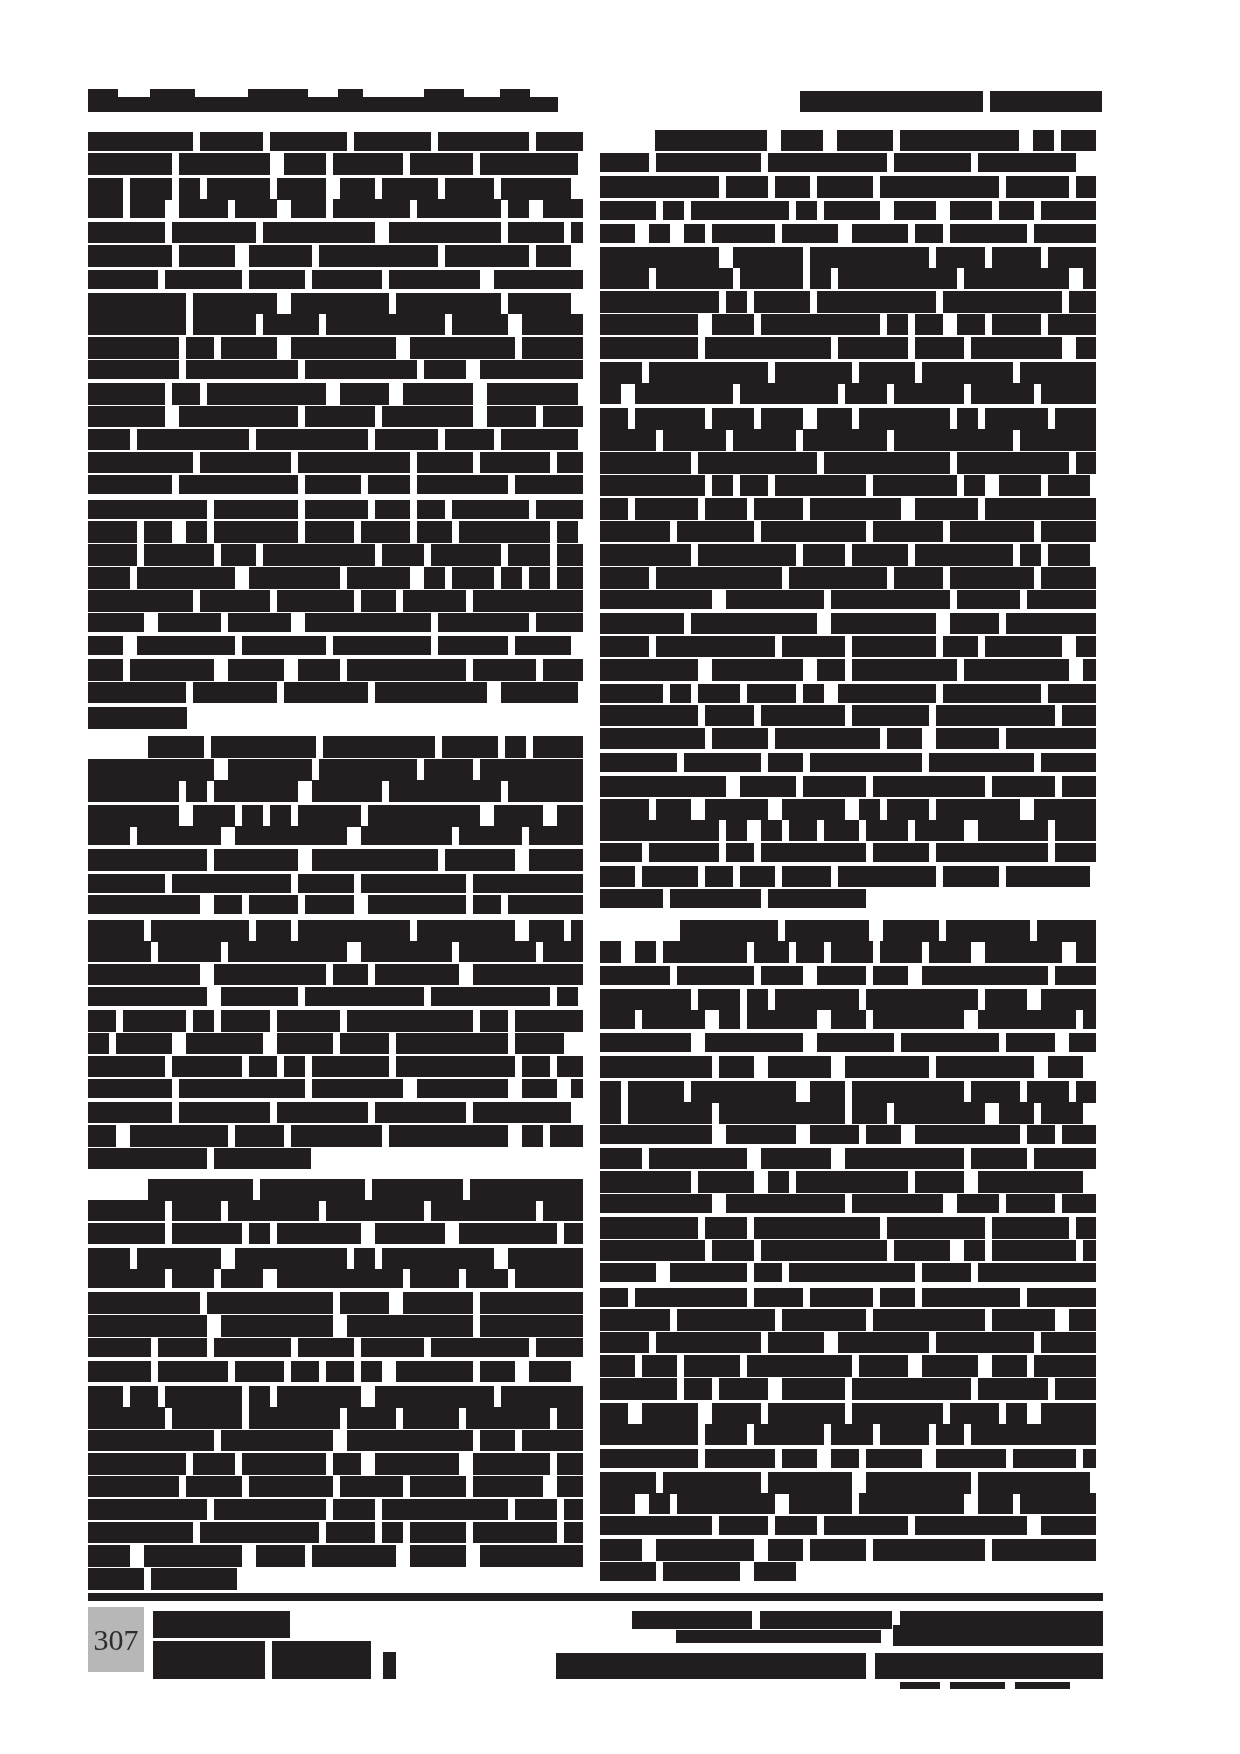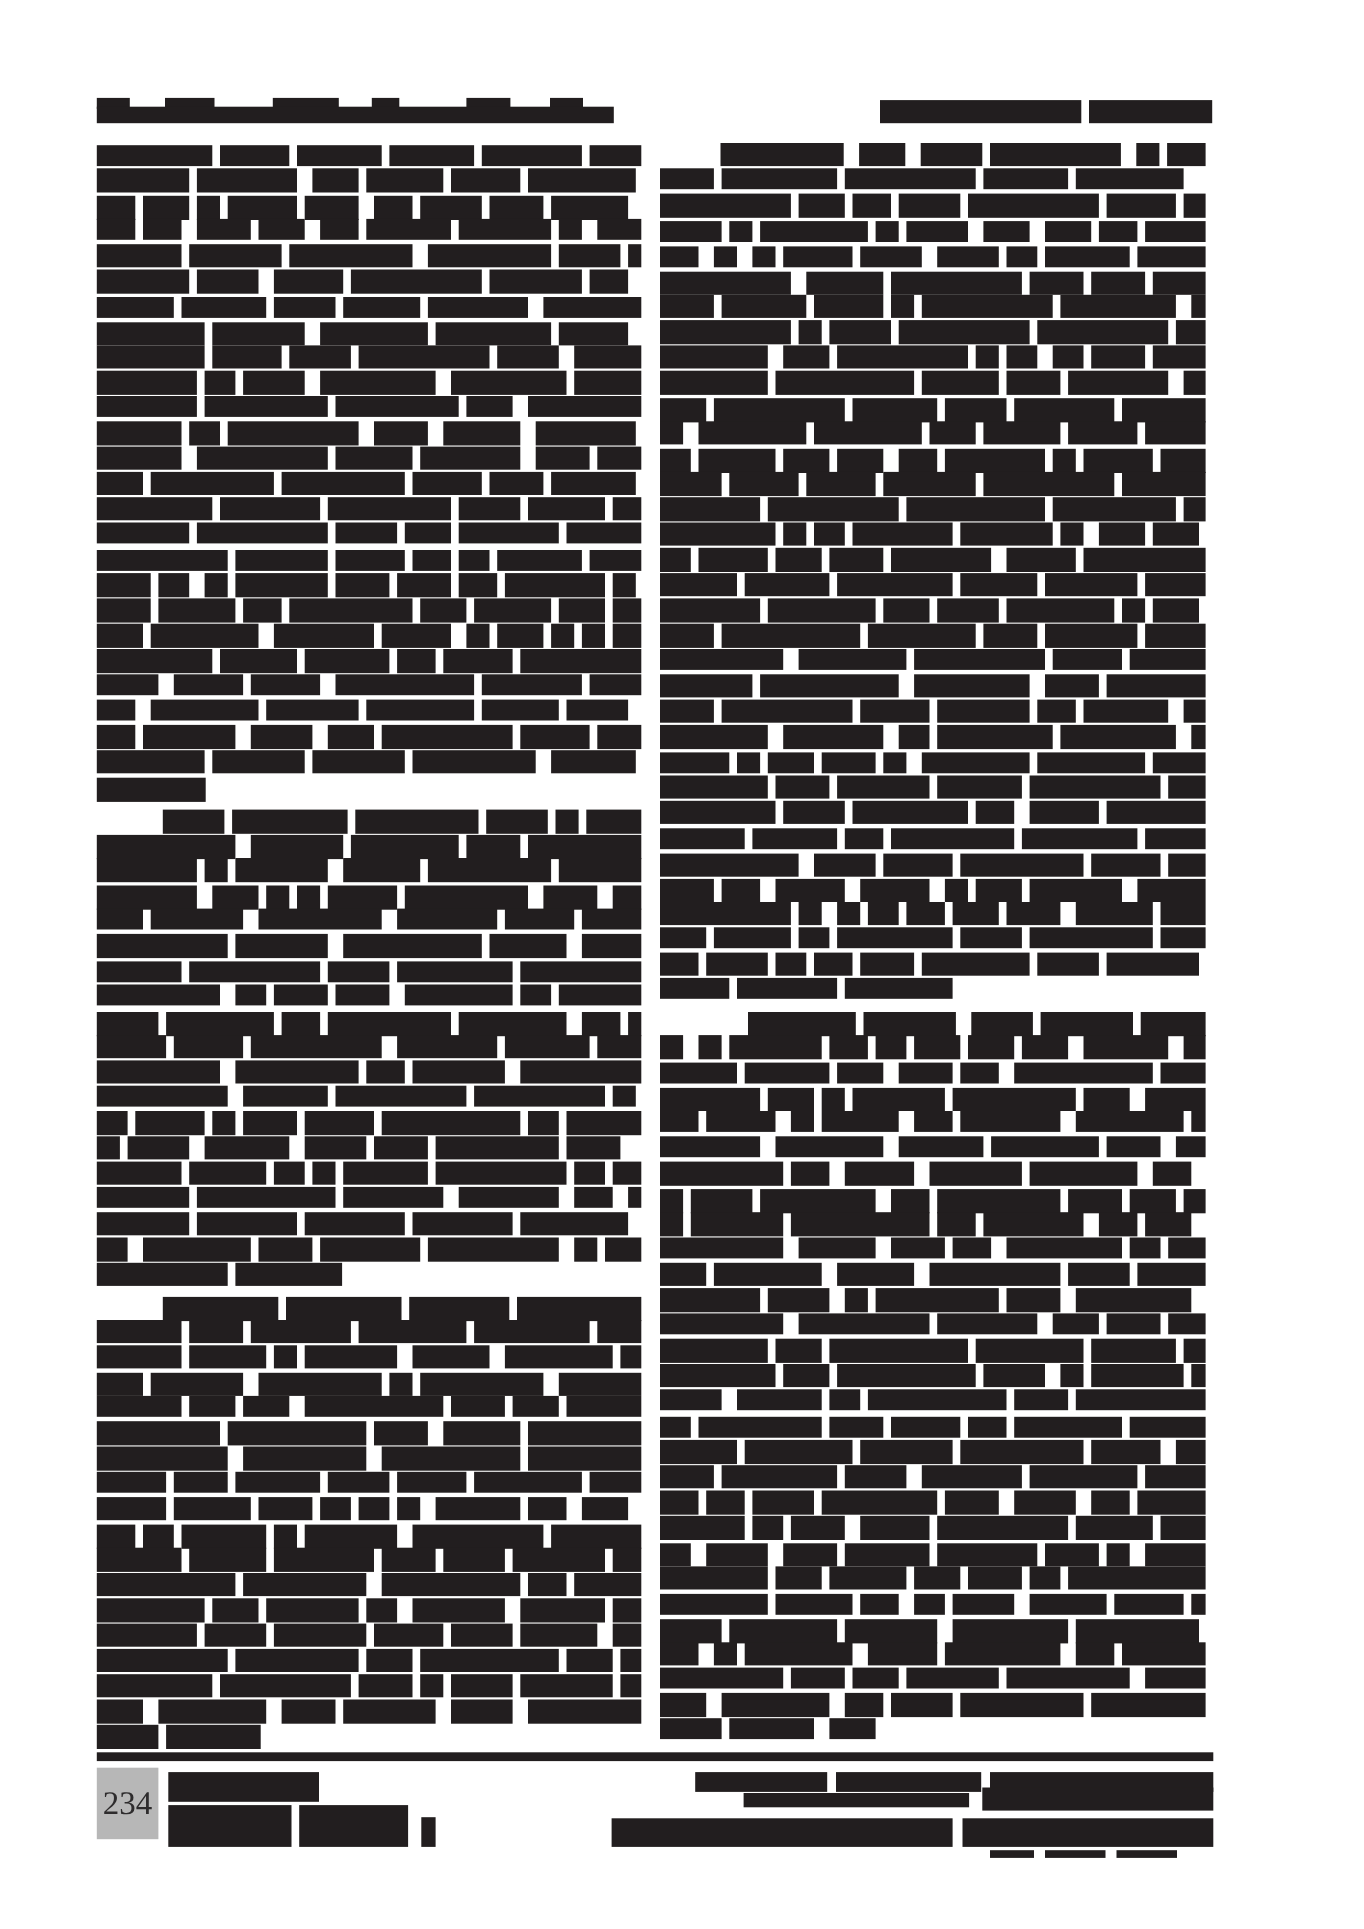--- a/index.html
+++ b/index.html
@@ -842,21 +842,21 @@
       <div class="abs ink" style="left: 873px; top: 1539px; width: 112px; height: 22px; background: rgb(34, 30, 31);"></div>
       <div class="abs ink" style="left: 992px; top: 1539px; width: 104px; height: 22px; background: rgb(34, 30, 31);"></div>
       <div class="abs ink" style="left: 600px; top: 1562px; width: 56px; height: 19px; background: rgb(34, 30, 31);"></div>
       <div class="abs ink" style="left: 663px; top: 1562px; width: 77px; height: 19px; background: rgb(34, 30, 31);"></div>
       <div class="abs ink" style="left: 754px; top: 1562px; width: 42px; height: 19px; background: rgb(34, 30, 31);"></div>
     </div>
 
   <div id="footer-rule" class="abs ink" style="left: 88px; top: 1593px; width: 1015px; height: 8px; background: rgb(34, 30, 31);"></div>
 
   <div id="page-number-box" class="abs page-number-box" style="left: 88px; top: 1607px; width: 56px; height: 65px; background: rgb(183, 183, 183); color: rgb(46, 44, 45); font-size: 30px;">
-    <span>234</span>
+    <span>307</span>
   </div>
 
   <div id="footer-left-blocks" class="abs">
       <div class="abs ink" style="left: 153px; top: 1611px; width: 137px; height: 27px; background: rgb(34, 30, 31);"></div>
       <div class="abs ink" style="left: 153px; top: 1641px; width: 112px; height: 38px; background: rgb(34, 30, 31);"></div>
       <div class="abs ink" style="left: 272px; top: 1641px; width: 99px; height: 38px; background: rgb(34, 30, 31);"></div>
       <div class="abs ink" style="left: 383px; top: 1652px; width: 13px; height: 27px; background: rgb(34, 30, 31);"></div>
     </div>
   <div id="footer-right-blocks" class="abs">
       <div class="abs ink" style="left: 632px; top: 1611px; width: 120px; height: 18px; background: rgb(34, 30, 31);"></div>

